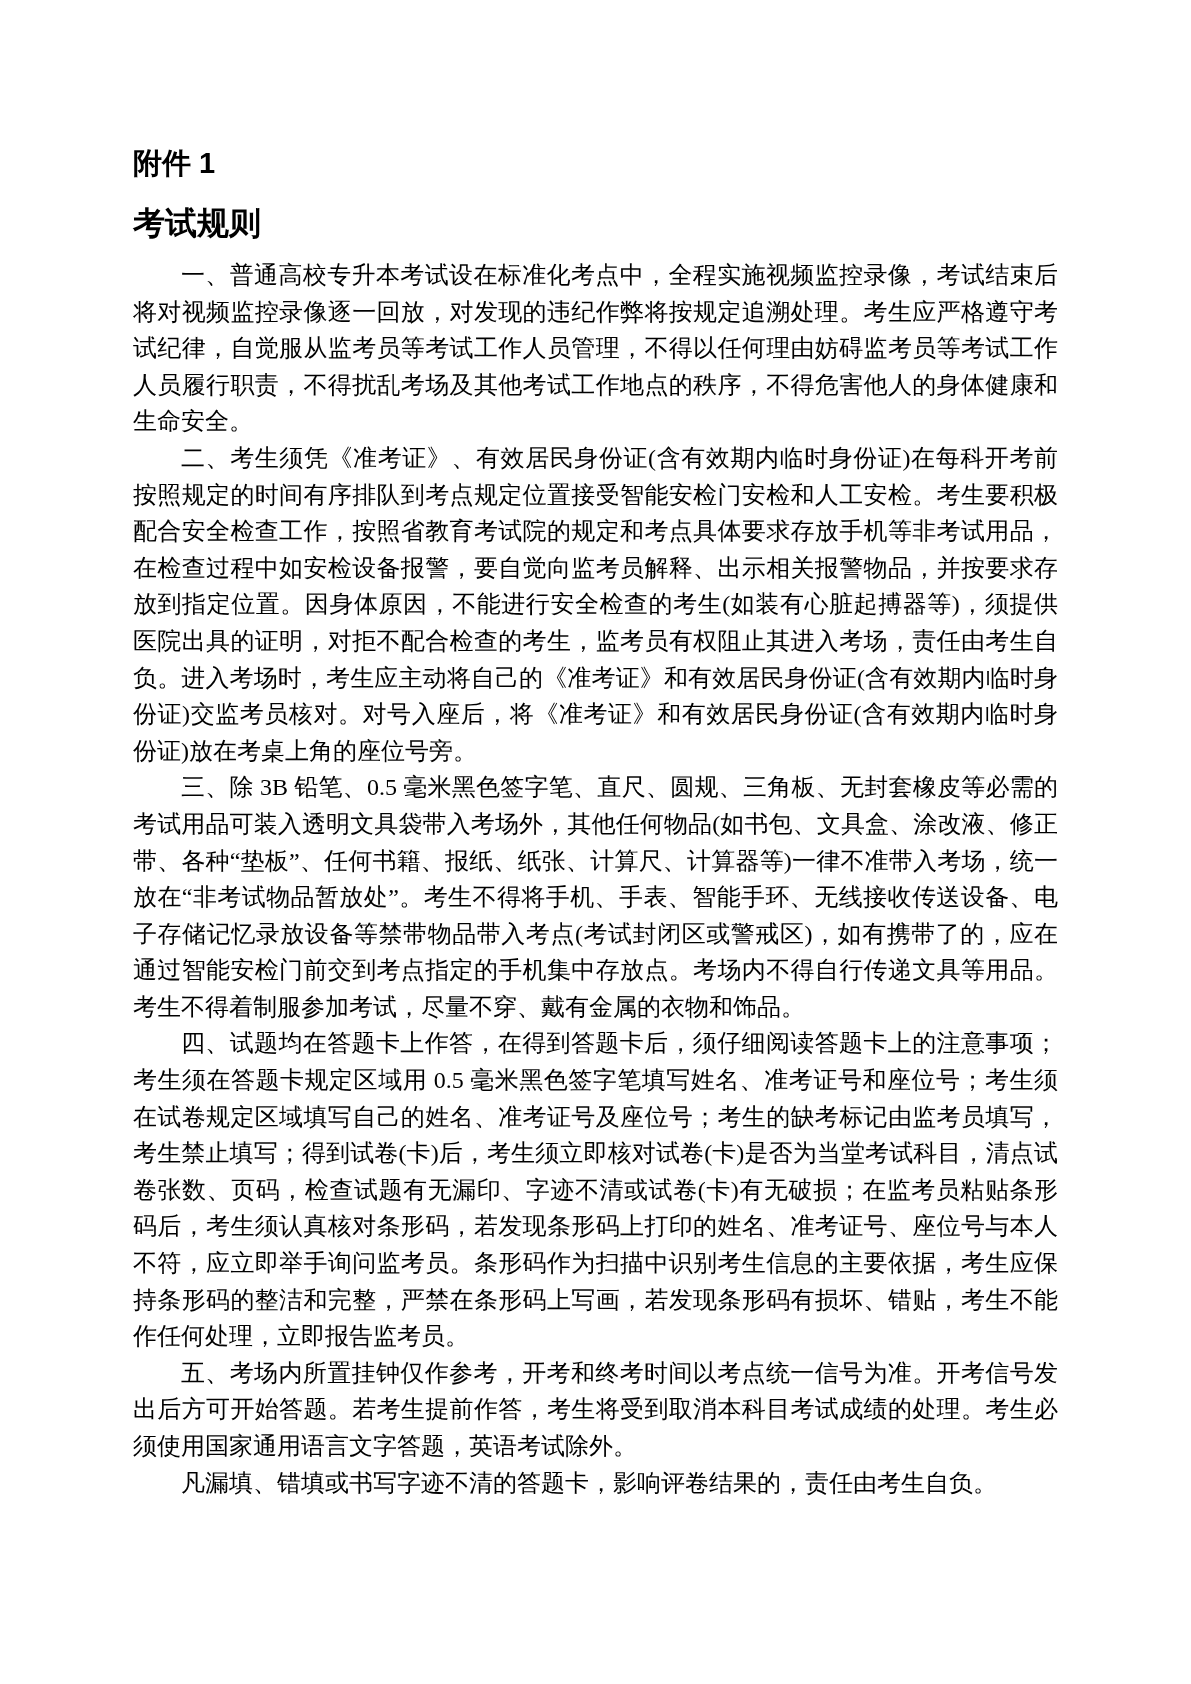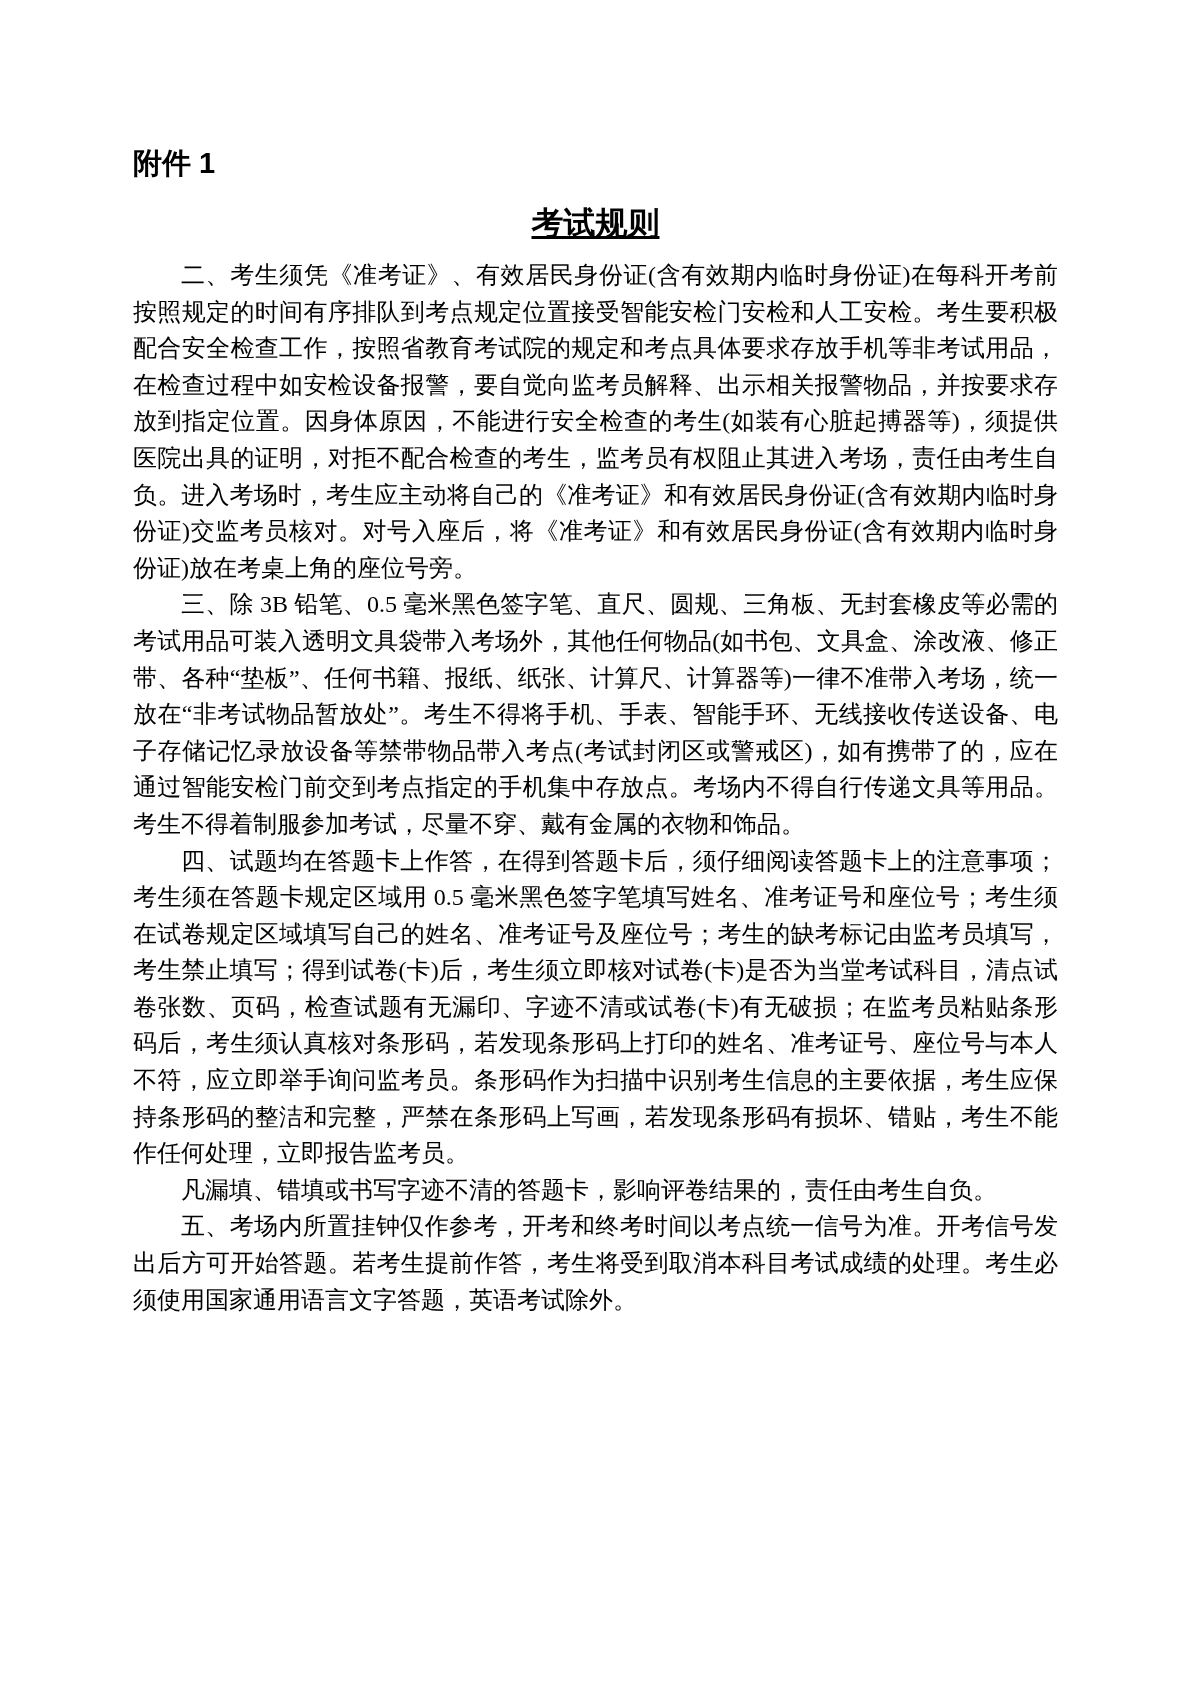--- a/index.html
+++ b/index.html
@@ -25,23 +25,21 @@
     font-weight: bold;
     font-size: 29px;
     line-height: 36px;
     text-align: left;
   }
   .doc-title {
     font-family: "Liberation Sans", sans-serif;
     font-weight: bold;
     font-size: 32px;
     line-height: 40px;
-    text-align: center;
     margin: 22px 0 0 0;
-    text-decoration: underline;
   }
   .doc-body {
     margin-top: 14px;
     font-family: "Liberation Serif", "DejaVu Serif", serif;
     font-size: 24px;
     line-height: 36.6px;
     text-align: justify;
     text-justify: inter-ideograph;
   }
   .doc-body p {
@@ -53,19 +51,20 @@
 </style>
 </head>
 <body>
 
 <div class="page">
   <div class="attachment-label">附件 1</div>
 
   <h1 class="doc-title">考试规则</h1>
 
   <div class="doc-body">
+    <p>一、普通高校专升本考试设在标准化考点中，全程实施视频监控录像，考试结束后将对视频监控录像逐一回放，对发现的违纪作弊将按规定追溯处理。考生应严格遵守考试纪律，自觉服从监考员等考试工作人员管理，不得以任何理由妨碍监考员等考试工作人员履行职责，不得扰乱考场及其他考试工作地点的秩序，不得危害他人的身体健康和生命安全。</p>
     <p>二、考生须凭《准考证》、有效居民身份证(含有效期内临时身份证)在每科开考前按照规定的时间有序排队到考点规定位置接受智能安检门安检和人工安检。考生要积极配合安全检查工作，按照省教育考试院的规定和考点具体要求存放手机等非考试用品，在检查过程中如安检设备报警，要自觉向监考员解释、出示相关报警物品，并按要求存放到指定位置。因身体原因，不能进行安全检查的考生(如装有心脏起搏器等)，须提供医院出具的证明，对拒不配合检查的考生，监考员有权阻止其进入考场，责任由考生自负。进入考场时，考生应主动将自己的《准考证》和有效居民身份证(含有效期内临时身份证)交监考员核对。对号入座后，将《准考证》和有效居民身份证(含有效期内临时身份证)放在考桌上角的座位号旁。</p>
     <p>三、除 3B 铅笔、0.5 毫米黑色签字笔、直尺、圆规、三角板、无封套橡皮等必需的考试用品可装入透明文具袋带入考场外，其他任何物品(如书包、文具盒、涂改液、修正带、各种“垫板”、任何书籍、报纸、纸张、计算尺、计算器等)一律不准带入考场，统一放在“非考试物品暂放处”。考生不得将手机、手表、智能手环、无线接收传送设备、电子存储记忆录放设备等禁带物品带入考点(考试封闭区或警戒区)，如有携带了的，应在通过智能安检门前交到考点指定的手机集中存放点。考场内不得自行传递文具等用品。考生不得着制服参加考试，尽量不穿、戴有金属的衣物和饰品。</p>
     <p>四、试题均在答题卡上作答，在得到答题卡后，须仔细阅读答题卡上的注意事项；考生须在答题卡规定区域用 0.5 毫米黑色签字笔填写姓名、准考证号和座位号；考生须在试卷规定区域填写自己的姓名、准考证号及座位号；考生的缺考标记由监考员填写，考生禁止填写；得到试卷(卡)后，考生须立即核对试卷(卡)是否为当堂考试科目，清点试卷张数、页码，检查试题有无漏印、字迹不清或试卷(卡)有无破损；在监考员粘贴条形码后，考生须认真核对条形码，若发现条形码上打印的姓名、准考证号、座位号与本人不符，应立即举手询问监考员。条形码作为扫描中识别考生信息的主要依据，考生应保持条形码的整洁和完整，严禁在条形码上写画，若发现条形码有损坏、错贴，考生不能作任何处理，立即报告监考员。</p>
+    <p>五、考场内所置挂钟仅作参考，开考和终考时间以考点统一信号为准。开考信号发出后方可开始答题。若考生提前作答，考生将受到取消本科目考试成绩的处理。考生必须使用国家通用语言文字答题，英语考试除外。</p>
     <p>凡漏填、错填或书写字迹不清的答题卡，影响评卷结果的，责任由考生自负。</p>
-    <p>五、考场内所置挂钟仅作参考，开考和终考时间以考点统一信号为准。开考信号发出后方可开始答题。若考生提前作答，考生将受到取消本科目考试成绩的处理。考生必须使用国家通用语言文字答题，英语考试除外。</p>
   </div>
 </div>
 
 </body></html>

